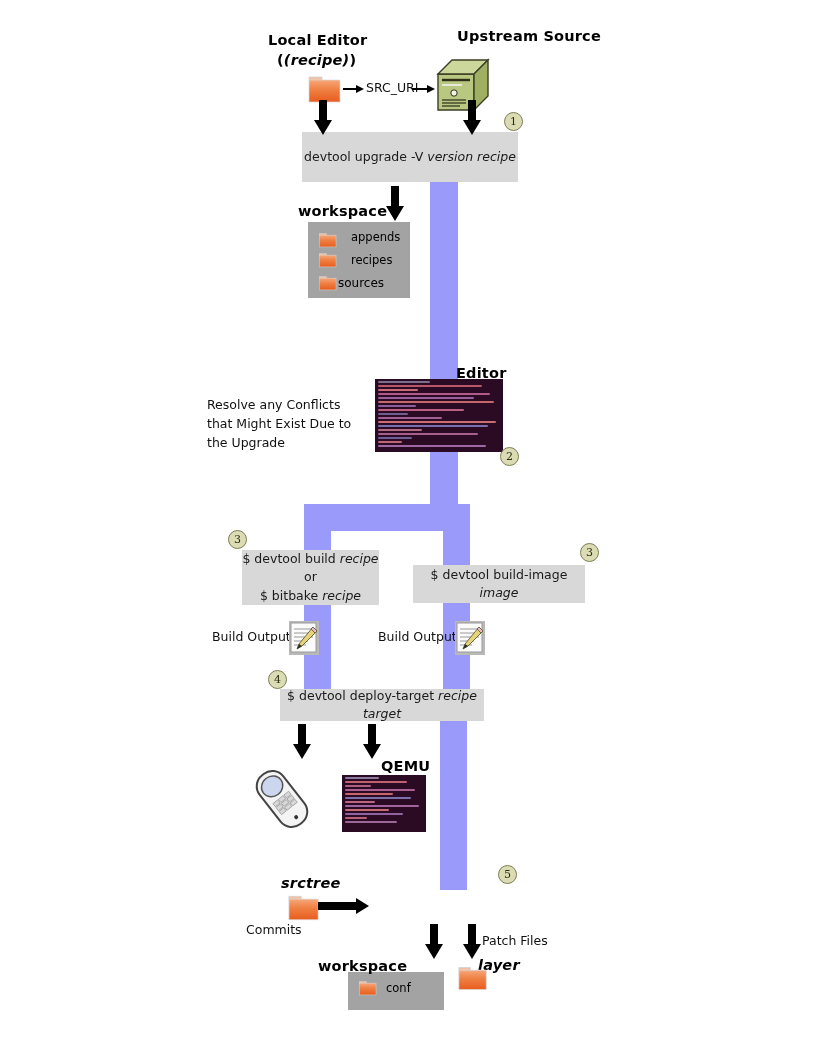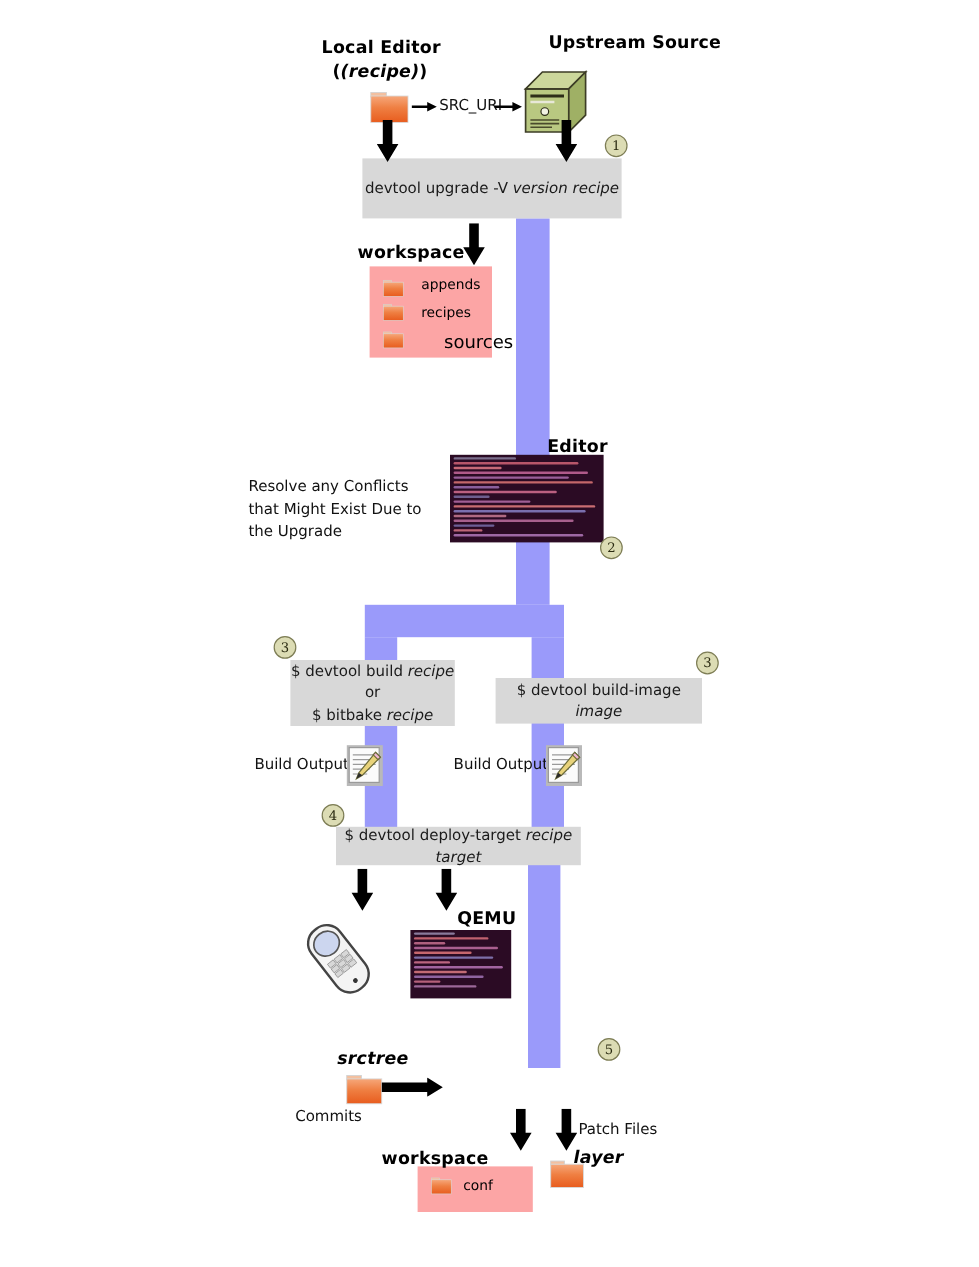--- a/index.html
+++ b/index.html
@@ -31,21 +31,21 @@
     color:#1a1a1a;
     line-height:1.45;
     text-align:center;
     box-sizing:border-box;
     z-index:6;
   }
   .cmdbox .ital{font-style:italic;}
 
   .panel{
     position:absolute;
-    background:#fca5a5;
+    background:#a3a3a3;
     box-sizing:border-box;
     z-index:5;
   }
 
   
   .lbl{position:absolute;font-size:12.5px;color:#111;z-index:7;white-space:nowrap;}
   .hdr{position:absolute;font-weight:bold;font-size:14.5px;color:#000;z-index:7;white-space:nowrap;letter-spacing:.2px;}
   .multiline{white-space:normal;line-height:1.5;}
 
   
@@ -183,21 +183,21 @@
         <rect x="1" y="1" width="13" height="4" fill="#f3c0a0" stroke="#d2d2d2" stroke-width="0.9"></rect>
         <rect x="1" y="4" width="31" height="22" fill="url(#fg1)" stroke="#d9d9d9" stroke-width="0.9"></rect>
       </svg>
       <span style="position:absolute;left:33px;top:0px;font-size:11.5px;">recipes</span>
     </div>
     <div style="position:absolute;left:10px;top:54px;">
       <svg width="20" height="15" viewBox="0 0 34 28">
         <rect x="1" y="1" width="13" height="4" fill="#f3c0a0" stroke="#d2d2d2" stroke-width="0.9"></rect>
         <rect x="1" y="4" width="31" height="22" fill="url(#fg1)" stroke="#d9d9d9" stroke-width="0.9"></rect>
       </svg>
-      <span style="position:absolute;left:52px;top:0px;font-size:15px;">sources</span>
+      <span style="position:absolute;left:20px;top:0px;font-size:12px;">sources</span>
     </div>
   </div>
 
   <div class="hdr" style="left:456px;top:365px;">Editor</div>
 
   <div class="lbl multiline" style="left:207px;top:396px;width:150px;white-space:normal;">Resolve any Conflicts that Might Exist Due to the Upgrade</div>
 
   <div class="term" style="left:375px;top:379px;width:128px;height:73px;">
     <div class="tline" style="width:52px;background:#7b6f8c;margin-top:2px;"></div>
     <div class="tline" style="width:104px;background:#b8566a;"></div>

